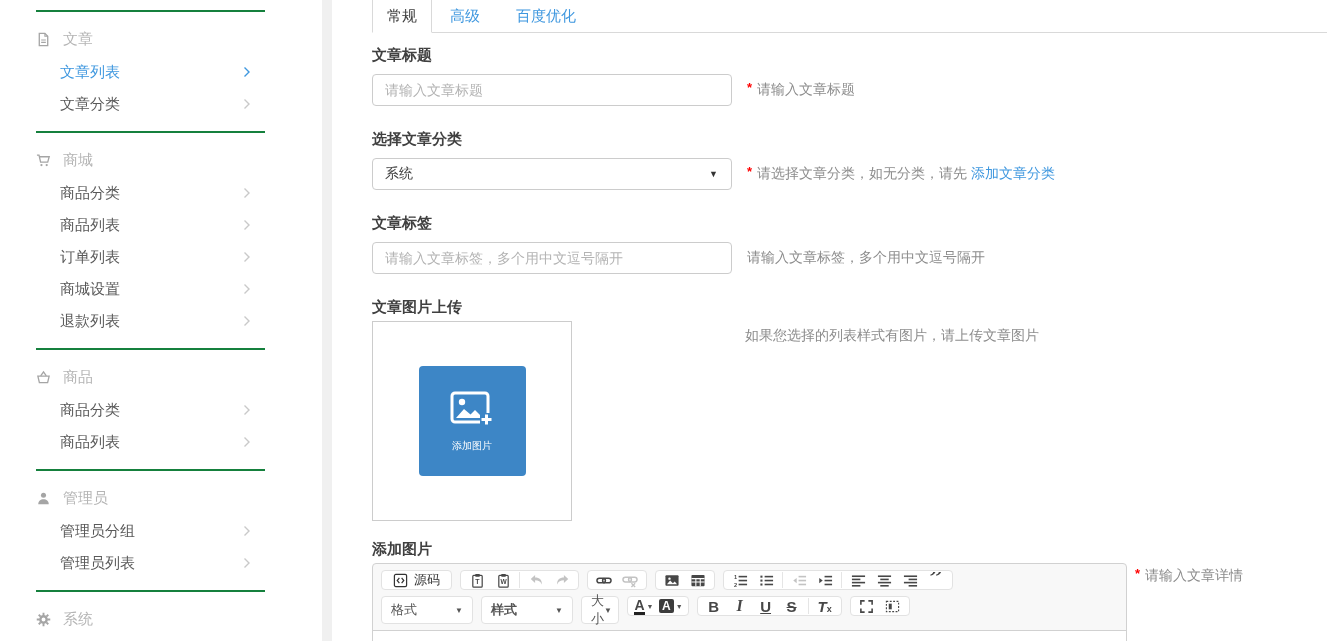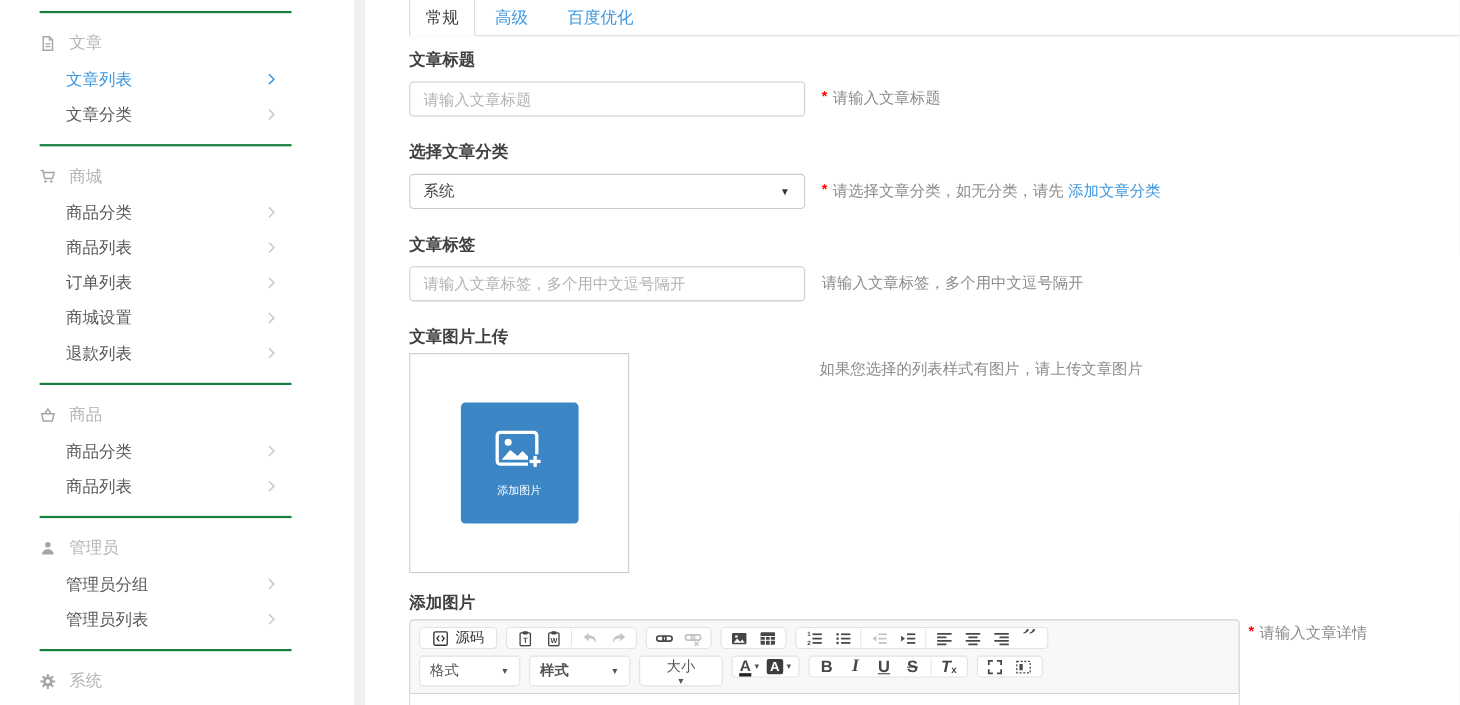--- a/index.html
+++ b/index.html
@@ -434,21 +434,21 @@
 
           <div class="tb-row">
             <div class="grp dd" style="width:92px;">
               <span>格式</span>
               <span class="caret">▼</span>
             </div>
             <div class="grp dd" style="width:92px;font-weight:bold;">
               <span>样式</span>
               <span class="caret">▼</span>
             </div>
-            <div class="grp dd" style="width:76px;flex-direction:column;">
+            <div class="grp dd" style="width:38px;">
               <span>大小</span>
               <span class="caret">▼</span>
             </div>
             <div class="grp">
               <div class="tbtn">
                 <span class="colorA">A</span>
                 <span class="mini-caret">▼</span>
               </div>
               <div class="tbtn">
                 <span class="bgA">A</span>

